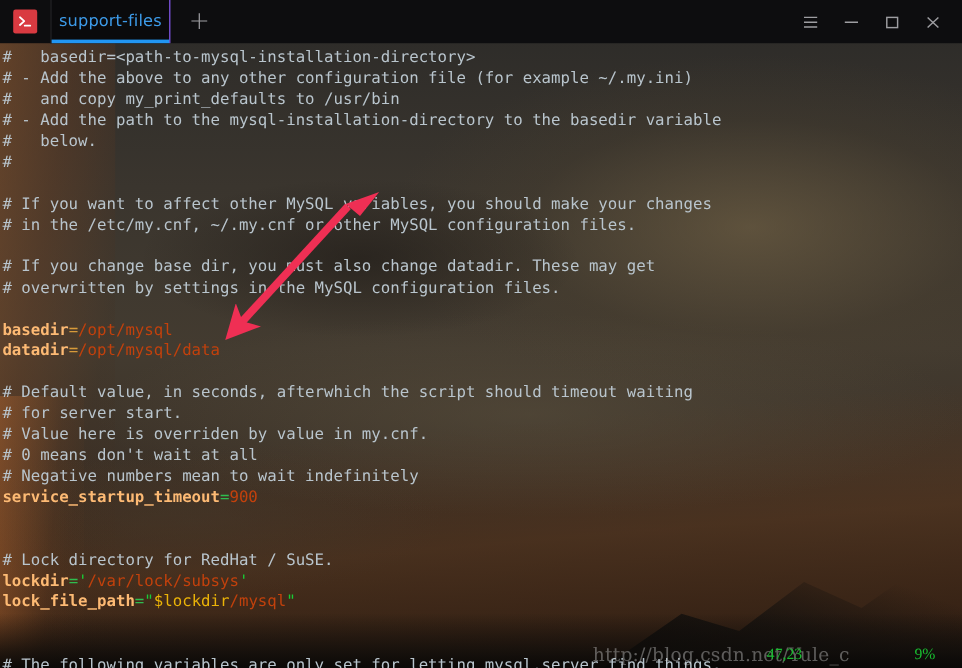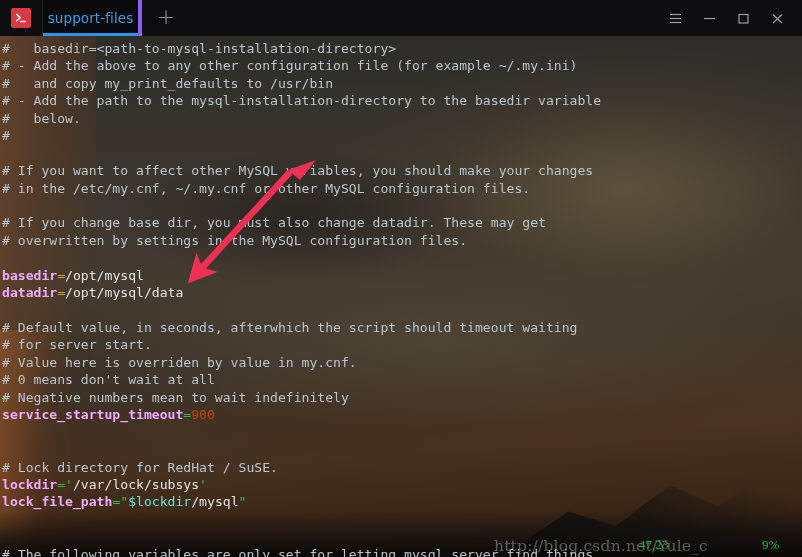--- a/index.html
+++ b/index.html
@@ -96,21 +96,21 @@
 
   .tab {
     position: relative;
     width: 100px;
     flex: 0 0 auto;
     display: flex;
     align-items: center;
     justify-content: center;
     background: #0a0a0c;
     border-left: 1px solid #232326;
-    border-right: 4px solid #8b5cf6;
+    border-right: 1px solid #8b5cf6;
   }
   .tab-label {
     color: #3d9be9;
     font-family: "DejaVu Sans", sans-serif;
     font-size: 13.5px;
     letter-spacing: 0.1px;
   }
   .tab-underline {
     position: absolute;
     left: 0; bottom: 0;
@@ -158,27 +158,27 @@
     font-size: 13.1px;
     line-height: 17.45px;
     white-space: pre;
     letter-spacing: 0px;
   }
   .row { height: 17.45px; }
   .blank { height: 17.45px; }
 
   
   .c-comment { color: #b9c5cd; }          
-  .c-ident   { color: #f0abfc; font-weight: bold; }  
+  .c-ident   { color: #fdba74; font-weight: bold; }  
   .c-op      { color: #d79a3a; }          
   .c-op2     { color: #2fbd4f; }          
-  .c-str     { color: #e5e5e5; }          
+  .c-str     { color: #c2410c; }          
   .c-num     { color: #c2410c; }          
   .c-quote   { color: #19cc36; }
-  .c-var     { color: #5eead4; }          
+  .c-var     { color: #eab308; }          
   .c-status  { color: #16b32c; }          
   .c-ruler   { color: #18bb2f; }
 
   
   .statusline {
     position: absolute;
     left: 2px; bottom: 3px;
     width: 798px; height: 18px;
     z-index: 30;
     font-family: Liberation Serif, serif;

